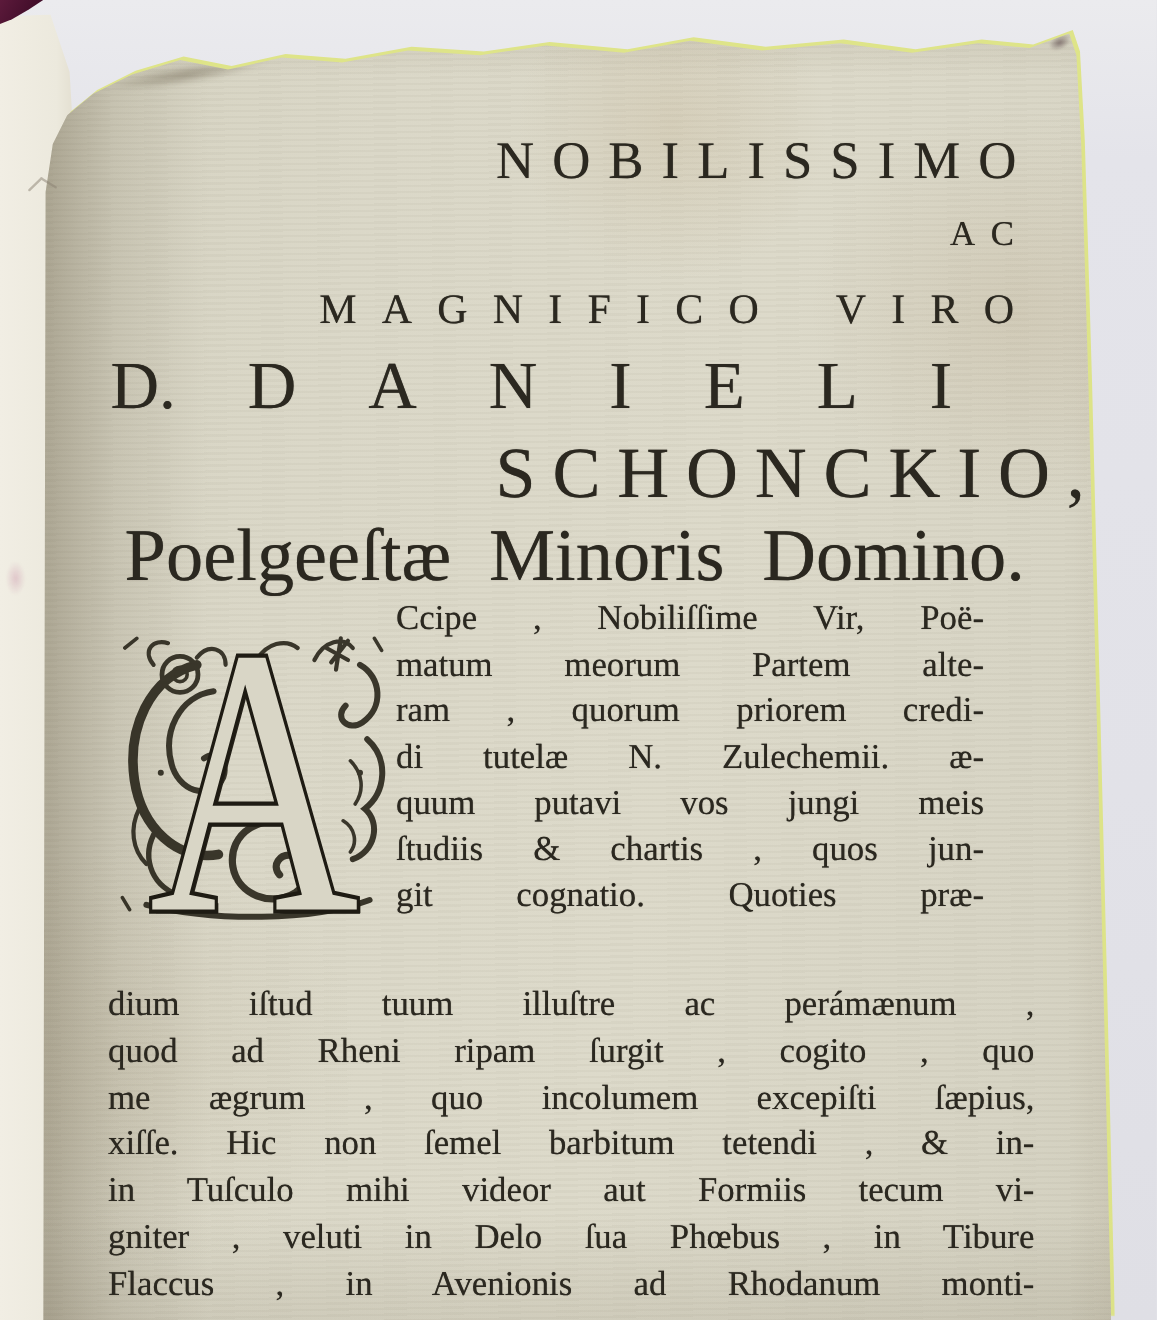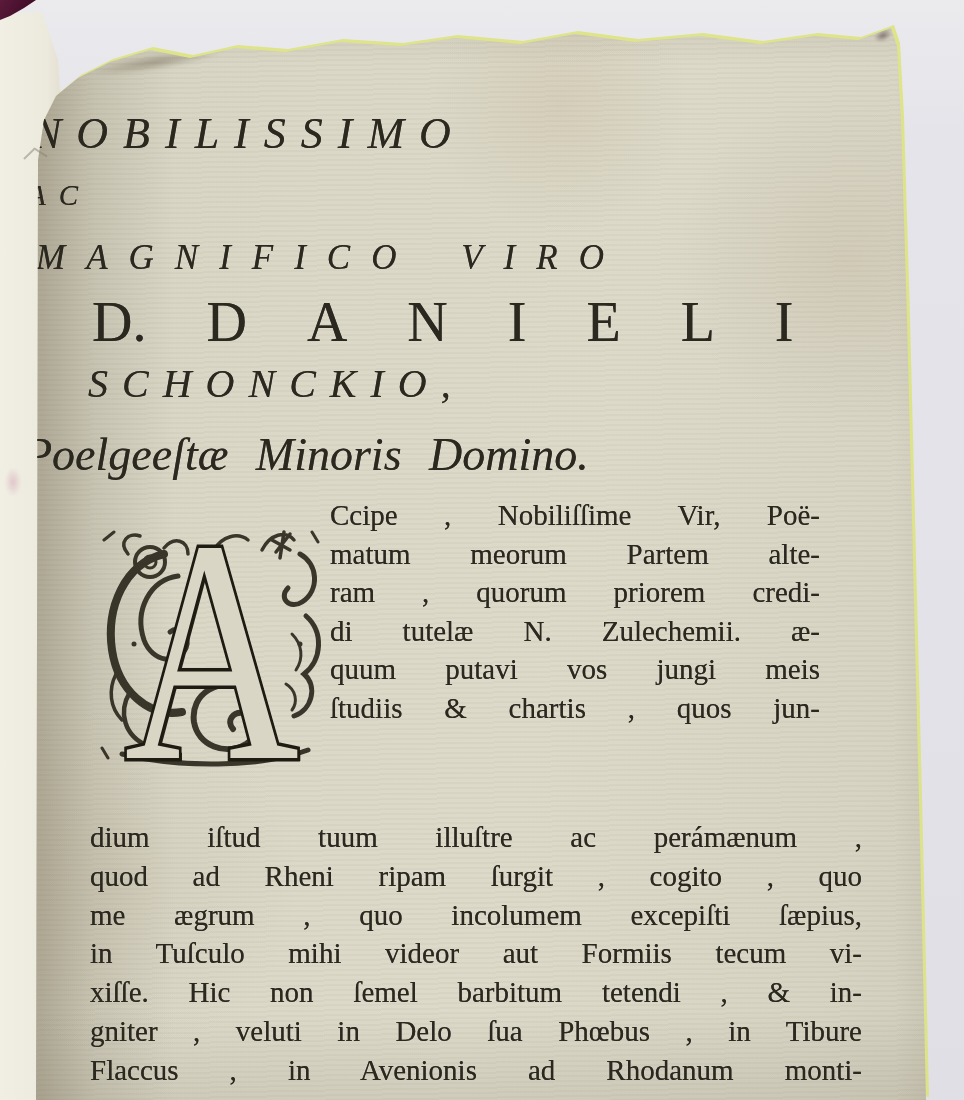--- a/index.html
+++ b/index.html
@@ -47,29 +47,29 @@
   .pencil-mark{position:absolute;left:22px;top:150px;width:26px;height:16px;transform:rotate(-6deg);opacity:.5;}
   .pencil-mark i{position:absolute;top:2px;width:16px;height:2px;background:#8b8273;border-radius:2px;display:block;}
   .pencil-mark i:first-child{left:0;transform:rotate(-38deg);}
   .pencil-mark i:last-child{left:11px;transform:rotate(38deg);}
   .pink-smudge{position:absolute;left:5px;top:468px;width:16px;height:28px;
     background:radial-gradient(ellipse at center, rgba(186,110,146,.30), rgba(186,110,146,0) 72%);
     filter:blur(1px);}
 
   
   .ink{color:#2b2820;text-shadow:0 0 .6px rgba(43,40,32,.75);}
-  .center-col{position:absolute;left:50px;width:830px;text-align:left;white-space:nowrap;font-style:italic;}
+  .center-col{position:absolute;left:50px;width:830px;text-align:right;white-space:nowrap;}
   .h-nobilissimo{top:108px;font-size:44px;letter-spacing:15px;padding-left:15px;transform:translateX(-33px);}
   .h-ac{top:179px;font-size:29px;letter-spacing:13px;padding-left:13px;transform:translateX(-35px);}
   .h-magnifico{top:238px;font-size:35px;letter-spacing:21px;word-spacing:14px;padding-left:21px;transform:translateX(-35px);}
   .dedicatee{position:absolute;left:92px;top:290px;width:776px;display:flex;align-items:baseline;font-size:56px;}
   .dedicatee .prefix{flex:0 0 auto;}
   .dedicatee .name{flex:1 1 auto;text-align:left;letter-spacing:60px;padding-left:60px;}
-  .h-schonckio{top:360px;font-size:40px;letter-spacing:14px;padding-left:14px;transform:translateX(24px);}
-  .h-subtitle{top:428px;font-size:46px;word-spacing:16px;transform:translateX(-26px);}
+  .h-schonckio{top:360px;font-size:60px;letter-spacing:14px;padding-left:14px;transform:translateX(24px);}
+  .h-subtitle{top:428px;font-size:62px;word-spacing:16px;transform:translateX(-26px);}
 
   .body-beside{position:absolute;left:330px;top:496px;width:490px;
     font-size:29px;line-height:38.5px;}
   .body-full{position:absolute;left:90px;top:818px;width:772px;
     font-size:29px;line-height:38.8px;font-family:Liberation Serif, serif;}
   .bline{text-align:justify;text-align-last:justify;word-spacing:2px;white-space:normal;}
 
   .initial-box{position:absolute;left:94px;top:524px;width:228px;height:244px;}
 </style>
 </head>
@@ -124,28 +124,29 @@
     </svg>
   </div>
 
   <div class="body-beside ink">
     <div class="bline">Ccipe , Nobiliſſime Vir, Poë-</div>
     <div class="bline">matum meorum Partem alte-</div>
     <div class="bline">ram , quorum priorem credi-</div>
     <div class="bline">di tutelæ N. Zulechemii. æ-</div>
     <div class="bline">quum putavi vos jungi meis</div>
     <div class="bline">ſtudiis &amp; chartis , quos jun-</div>
+    <div class="bline">git cognatio. Quoties præ-</div>
   </div>
 
   <div class="body-full ink">
     <div class="bline">dium iſtud tuum illuſtre ac perámænum ,</div>
     <div class="bline">quod ad Rheni ripam ſurgit , cogito , quo</div>
     <div class="bline">me ægrum , quo incolumem excepiſti ſæpius,</div>
+    <div class="bline">xiſſe. Hic non ſemel barbitum tetendi , &amp; in-</div>
     <div class="bline">in Tuſculo mihi videor aut Formiis tecum vi-</div>
-    <div class="bline">xiſſe. Hic non ſemel barbitum tetendi , &amp; in-</div>
     <div class="bline">gniter , veluti in Delo ſua Phœbus , in Tibure</div>
     <div class="bline">Flaccus , in Avenionis ad Rhodanum monti-</div>
   </div>
 </div>
 
 <div class="pencil-mark">
     <i></i>
     <i></i>
   </div>
 <div class="pink-smudge"></div>

